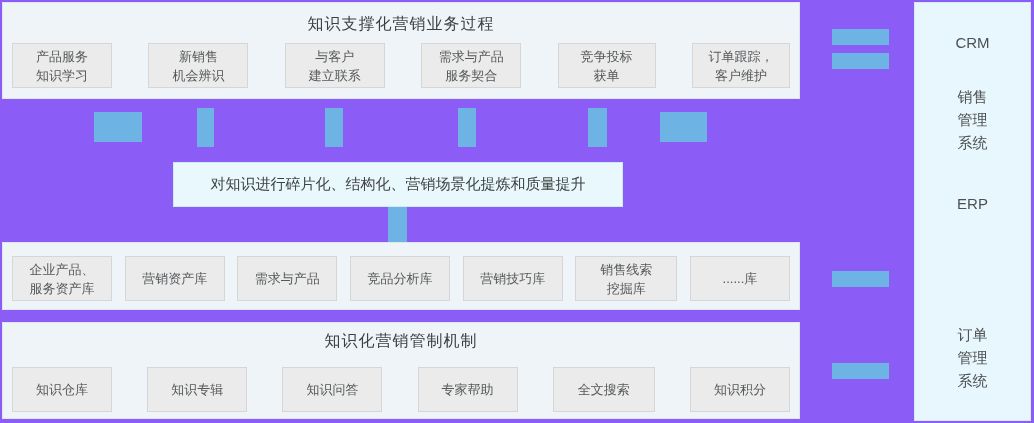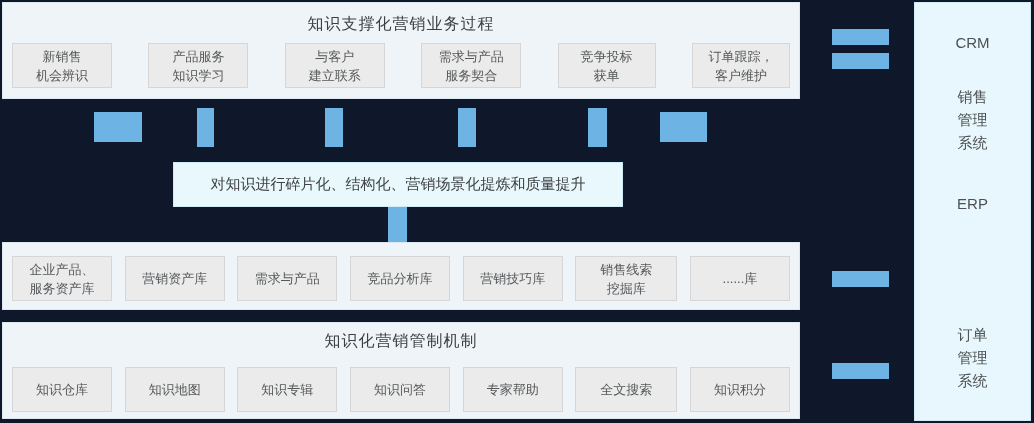--- a/index.html
+++ b/index.html
@@ -1,17 +1,17 @@
 <!DOCTYPE html>
 <html><head>
 <meta charset="utf-8">
 <style>
   html,body{margin:0;padding:0;background:#ffffff;}
   body{font-family:"Liberation Sans","DejaVu Sans",sans-serif;}
-  .canvas{position:relative;width:1034px;height:423px;background:#0f172a;overflow:hidden;}
+  .canvas{position:relative;width:1034px;height:423px;background:#8b5cf6;overflow:hidden;}
 
   .section{position:absolute;background:#eff4f8;border:1px solid #dde7ee;box-sizing:border-box;}
   .sec-title{position:absolute;left:0;right:0;text-align:center;font-size:16px;color:#3d3e40;letter-spacing:1px;}
 
   .box-row{position:absolute;left:9px;right:9px;display:flex;justify-content:space-between;}
   .gbox{width:100px;height:45px;background:#ebebeb;border:1px solid #d6d6d6;box-sizing:border-box;
         display:flex;align-items:center;justify-content:center;text-align:center;
         font-size:13px;line-height:19px;color:#55585a;white-space:pre-line;}
 
   .bar{position:absolute;background:#6db4e5;}
@@ -26,24 +26,24 @@
         color:#4d5052;white-space:pre-line;}
 </style>
 </head>
 <body>
 
 <div class="canvas">
 
   <div class="section" style="left:2px;top:2px;width:798px;height:97px;">
     <div class="sec-title" style="top:11px;">知识支撑化营销业务过程</div>
     <div class="box-row" style="top:40px;">
+      <div class="gbox">产品服务
+知识学习</div>
       <div class="gbox">新销售
 机会辨识</div>
-      <div class="gbox">产品服务
-知识学习</div>
       <div class="gbox">与客户
 建立联系</div>
       <div class="gbox">需求与产品
 服务契合</div>
       <div class="gbox" style="width:98px;">竞争投标
 获单</div>
       <div class="gbox" style="width:98px;">订单跟踪，
 客户维护</div>
     </div>
   </div>
@@ -70,21 +70,20 @@
       <div class="gbox" style="width:102px;">销售线索
 挖掘库</div>
       <div class="gbox">......库</div>
     </div>
   </div>
 
   <div class="section" style="left:2px;top:322px;width:798px;height:97px;">
     <div class="sec-title" style="top:8px;">知识化营销管制机制</div>
     <div class="box-row" style="top:44px;">
       <div class="gbox">知识仓库</div>
-      <div class="gbox">知识地图</div>
       <div class="gbox">知识专辑</div>
       <div class="gbox">知识问答</div>
       <div class="gbox">专家帮助</div>
       <div class="gbox" style="width:102px;">全文搜索</div>
       <div class="gbox">知识积分</div>
     </div>
   </div>
 
   <div class="bar accent" style="left: 832px; top: 29px; width: 57px; height: 16px; background: rgb(109, 180, 229);"></div>
   <div class="bar accent" style="left: 832px; top: 53px; width: 57px; height: 16px; background: rgb(109, 180, 229);"></div>

